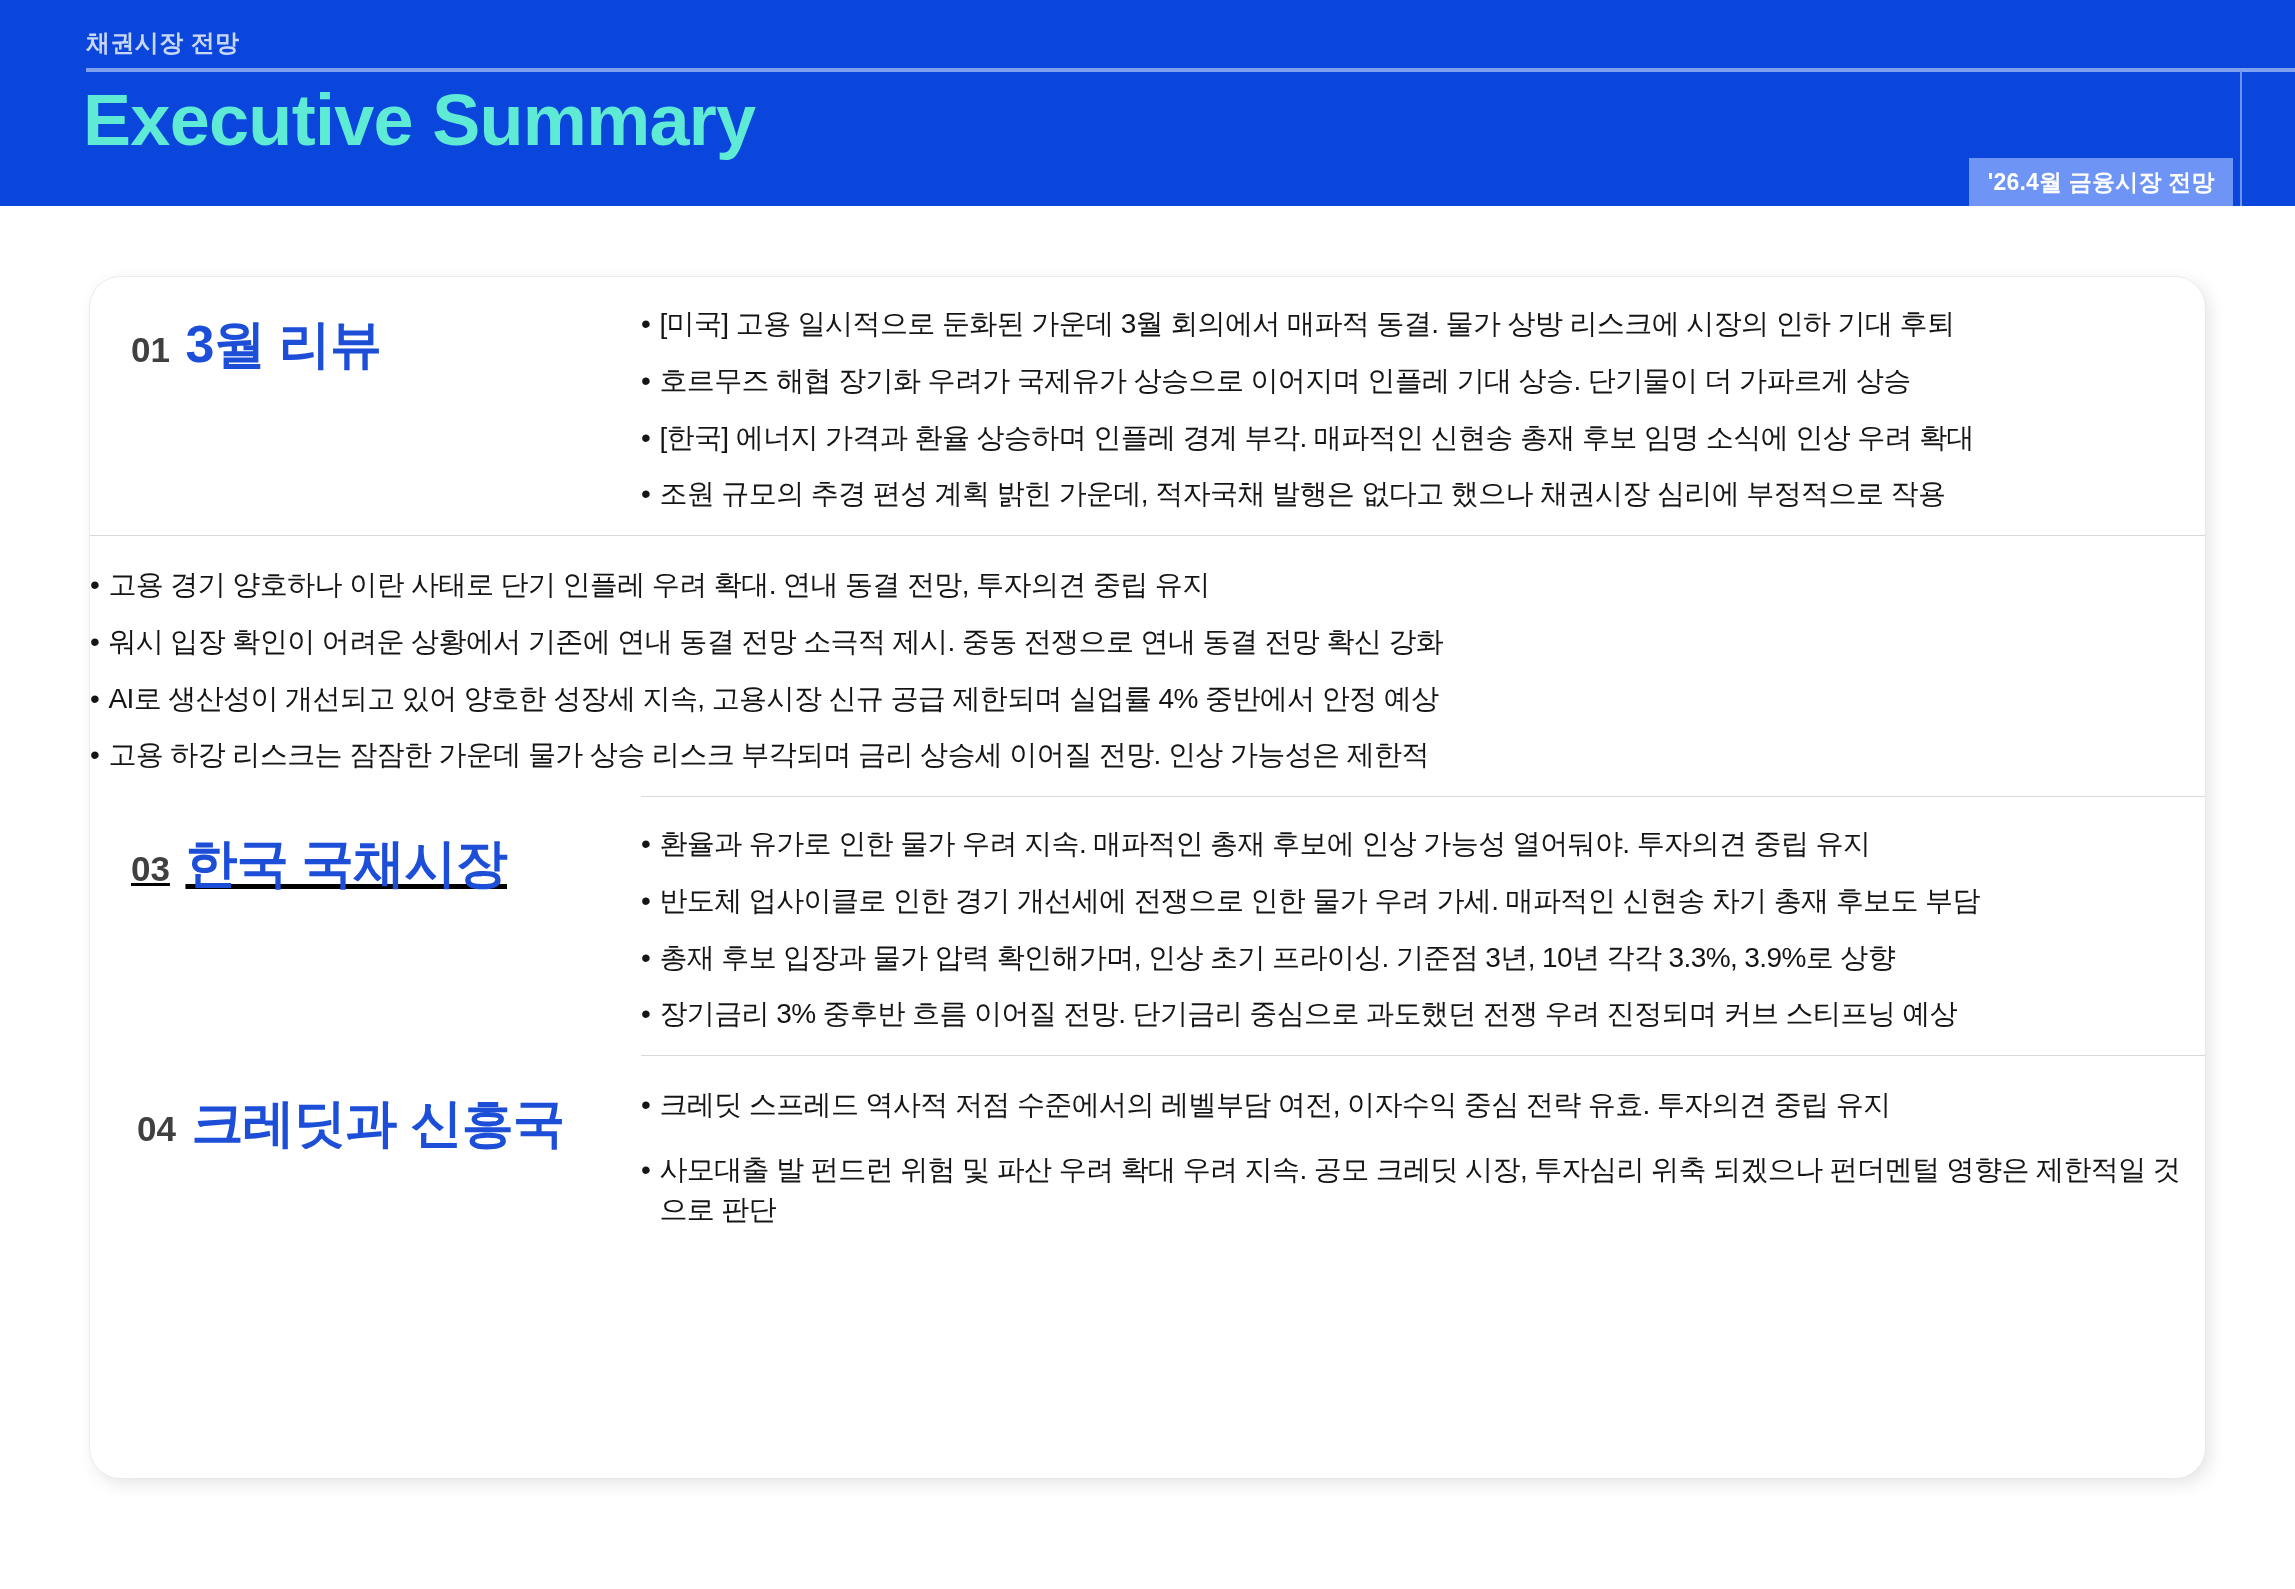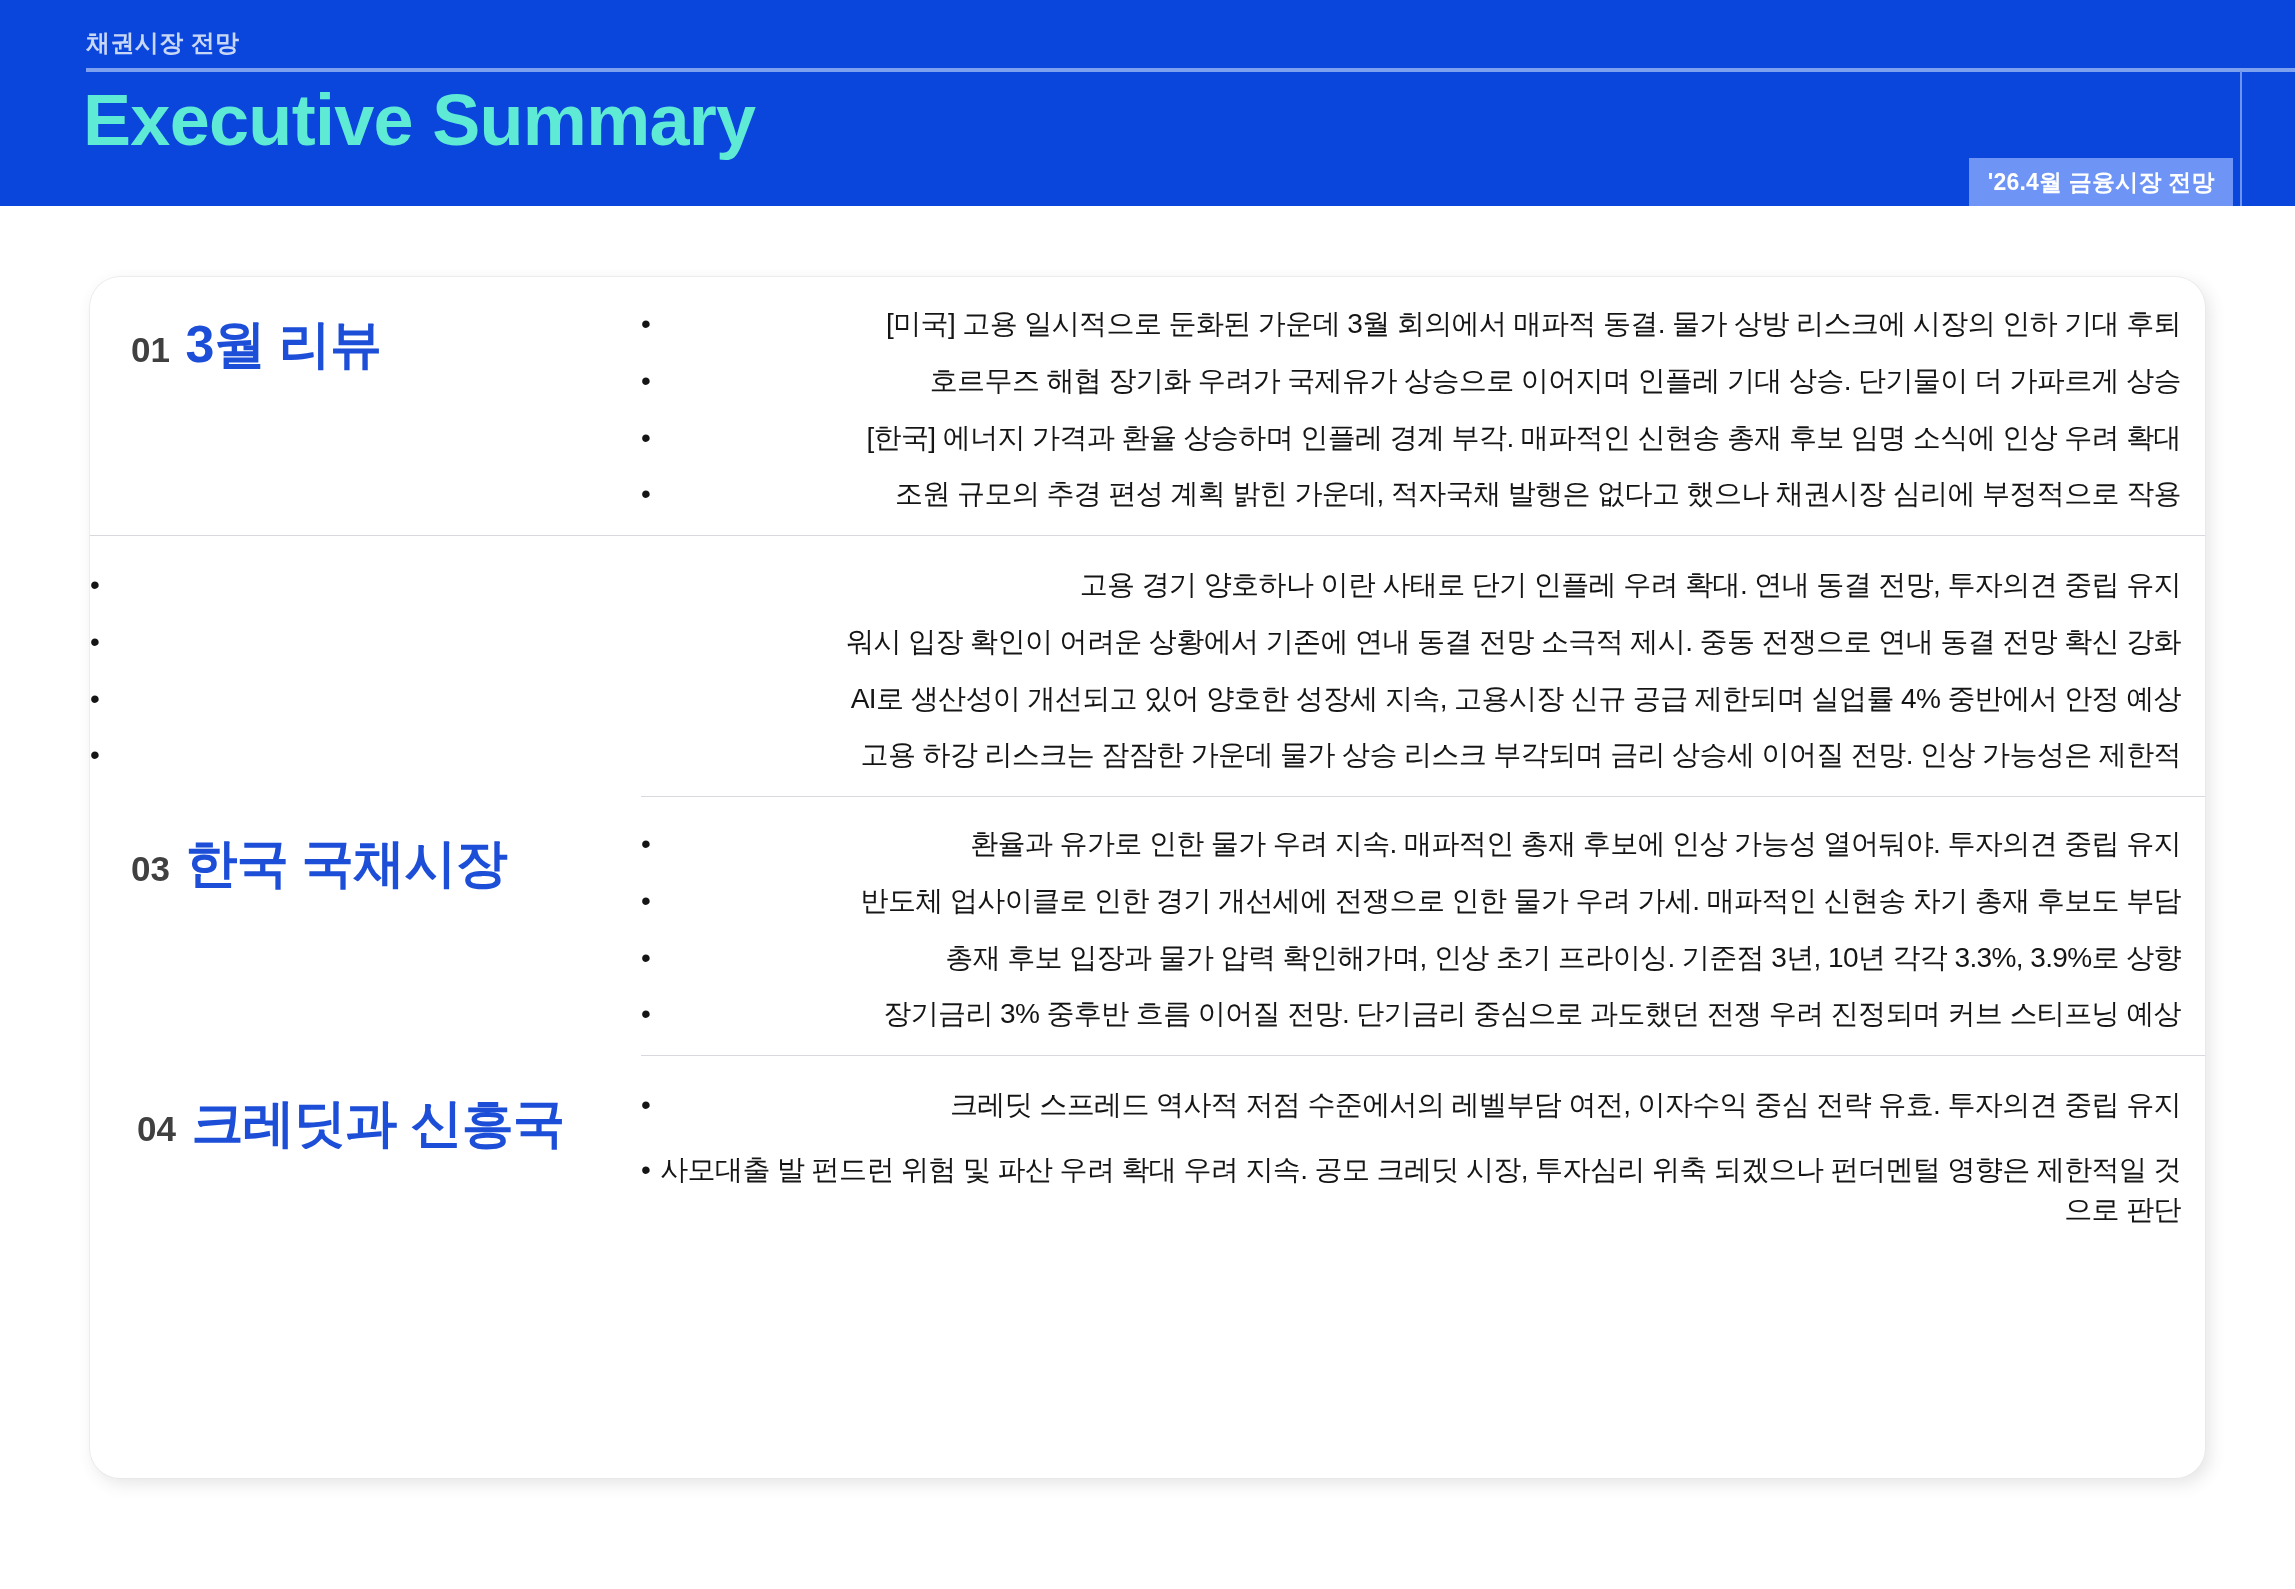--- a/index.html
+++ b/index.html
@@ -161,29 +161,28 @@
   .bullet .dot {
     flex: 0 0 auto;
     width: 18.4px;
     font-size: 28px;
     line-height: 1.42;
     color: #151515;
   }
 
   .bullet .txt {
     flex: 1 1 auto;
-    text-align: right;
   }
 
   
   #section-1 .sec-head { padding-top: 32.5px; }
   #section-1 .sec-bullets { padding-top: 27px; padding-bottom: 21px; }
   #section-2 .sec-head { padding-top: 34px; padding-left: 47px; }
   #section-2 .sec-bullets { padding-top: 30px; padding-bottom: 21px; }
-  #section-3 .sec-head { padding-top: 32.5px; padding-left: 41px; }
+  #section-3 .sec-head { padding-top: 32.5px; padding-left: 41px; text-decoration: underline; }
   #section-3 .sec-bullets { padding-top: 28px; padding-bottom: 21px; }
   #section-4 .sec-head { padding-top: 34px; padding-left: 47px; }
   #section-4 .sec-bullets { padding-top: 30px; padding-bottom: 21px; }
   #section-4 .bullet { margin-bottom: 25.4px; }
 </style>
 </head>
 <body>
 
 <div class="slide">
 

